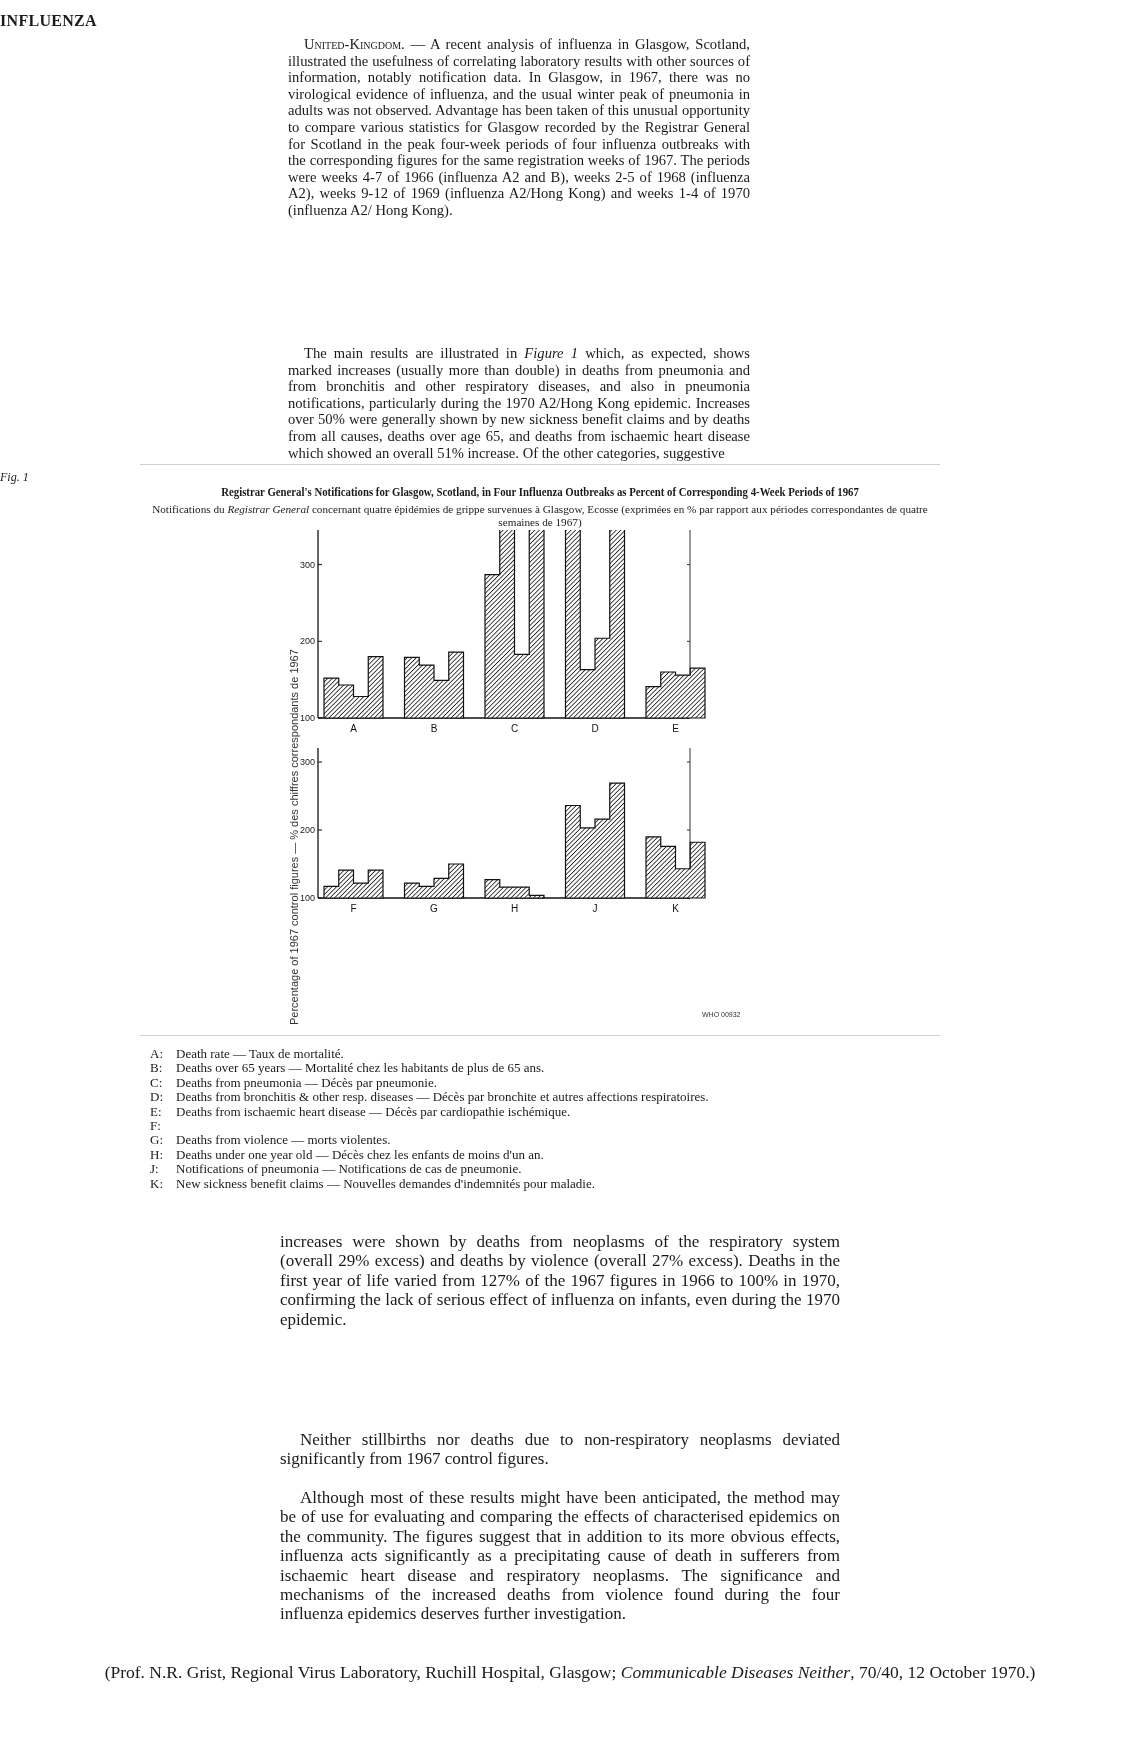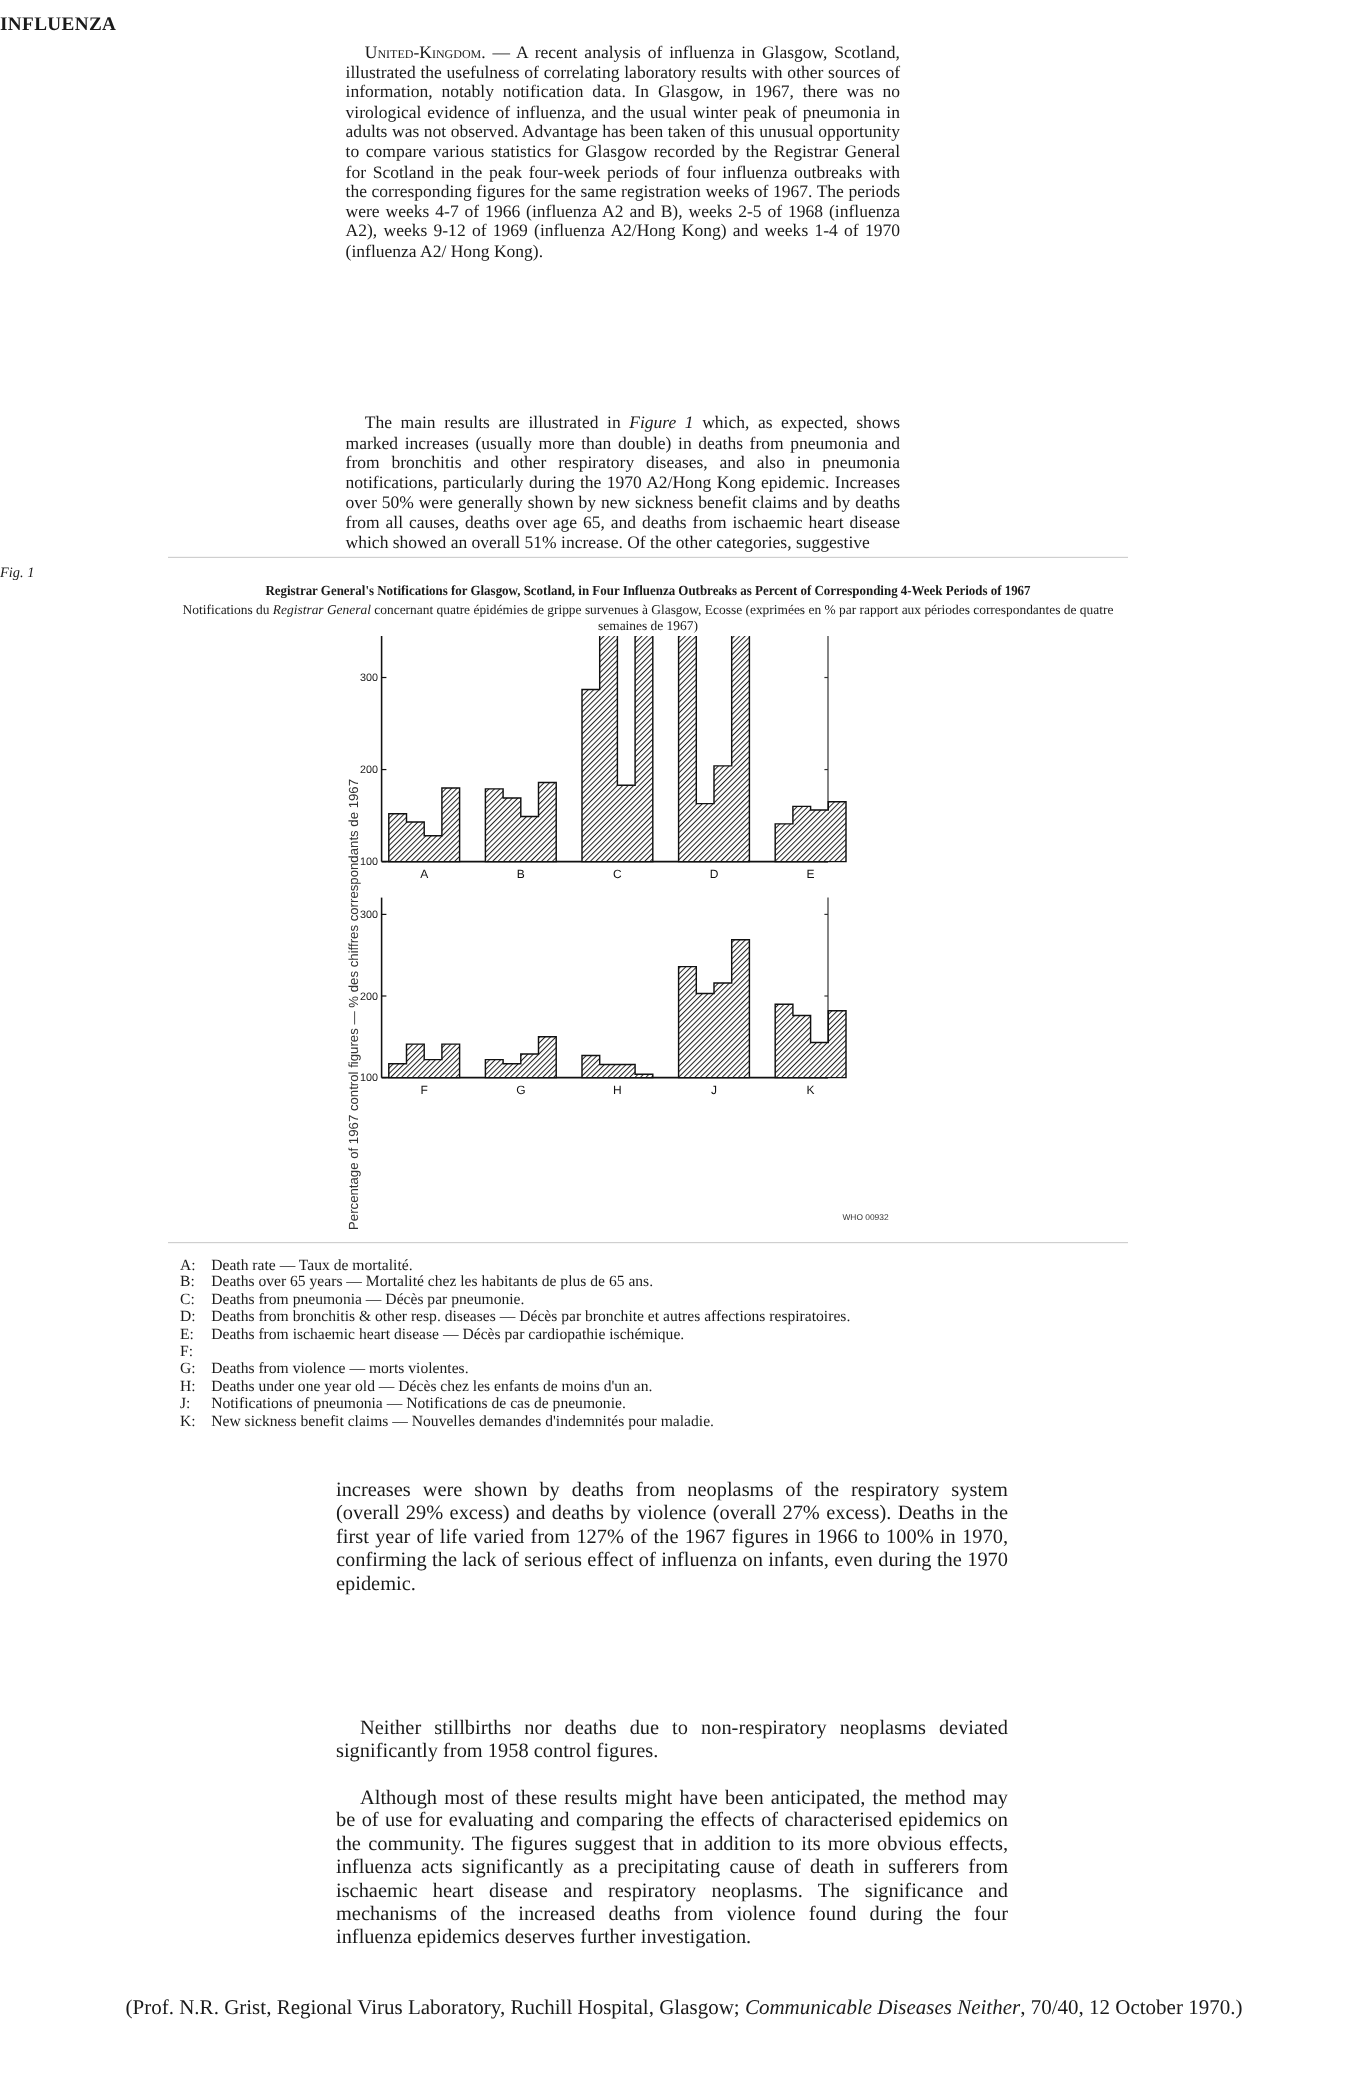--- a/index.html
+++ b/index.html
@@ -145,21 +145,21 @@
       <span class="key">K:</span>
       <span>New sickness benefit claims — Nouvelles demandes d'indemnités pour maladie.</span>
     </div>
   </div>
 
 <div class="abs body2" style="top:1232px;">
   <p>increases were shown by deaths from neoplasms of the respiratory system (overall 29% excess) and deaths by violence (overall 27% excess). Deaths in the first year of life varied from 127% of the 1967 figures in 1966 to 100% in 1970, confirming the lack of serious effect of influenza on infants, even during the 1970 epidemic.</p>
 </div>
 
 <div class="abs body2" style="top:1430px;">
-  <p class="ind">Neither stillbirths nor deaths due to non-respiratory neoplasms deviated significantly from 1958 control figures.</p>
+  <p class="ind">Neither stillbirths nor deaths due to non-respiratory neoplasms deviated significantly from 1967 control figures.</p>
 </div>
 
 <div class="abs body2" style="top:1488px;">
   <p class="ind">Although most of these results might have been anticipated, the method may be of use for evaluating and comparing the effects of characterised epidemics on the community. The figures suggest that in addition to its more obvious effects, influenza acts significantly as a precipitating cause of death in sufferers from ischaemic heart disease and respiratory neoplasms. The significance and mechanisms of the increased deaths from violence found during the four influenza epidemics deserves further investigation.</p>
 </div>
 
 <div class="abs footer">
   <span>(Prof. N.R. Grist, Regional Virus Laboratory, Ruchill Hospital, Glasgow; </span><i>Communicable Diseases Neither</i><span>, 70/40, 12 October 1970.)</span>
 </div>
 

